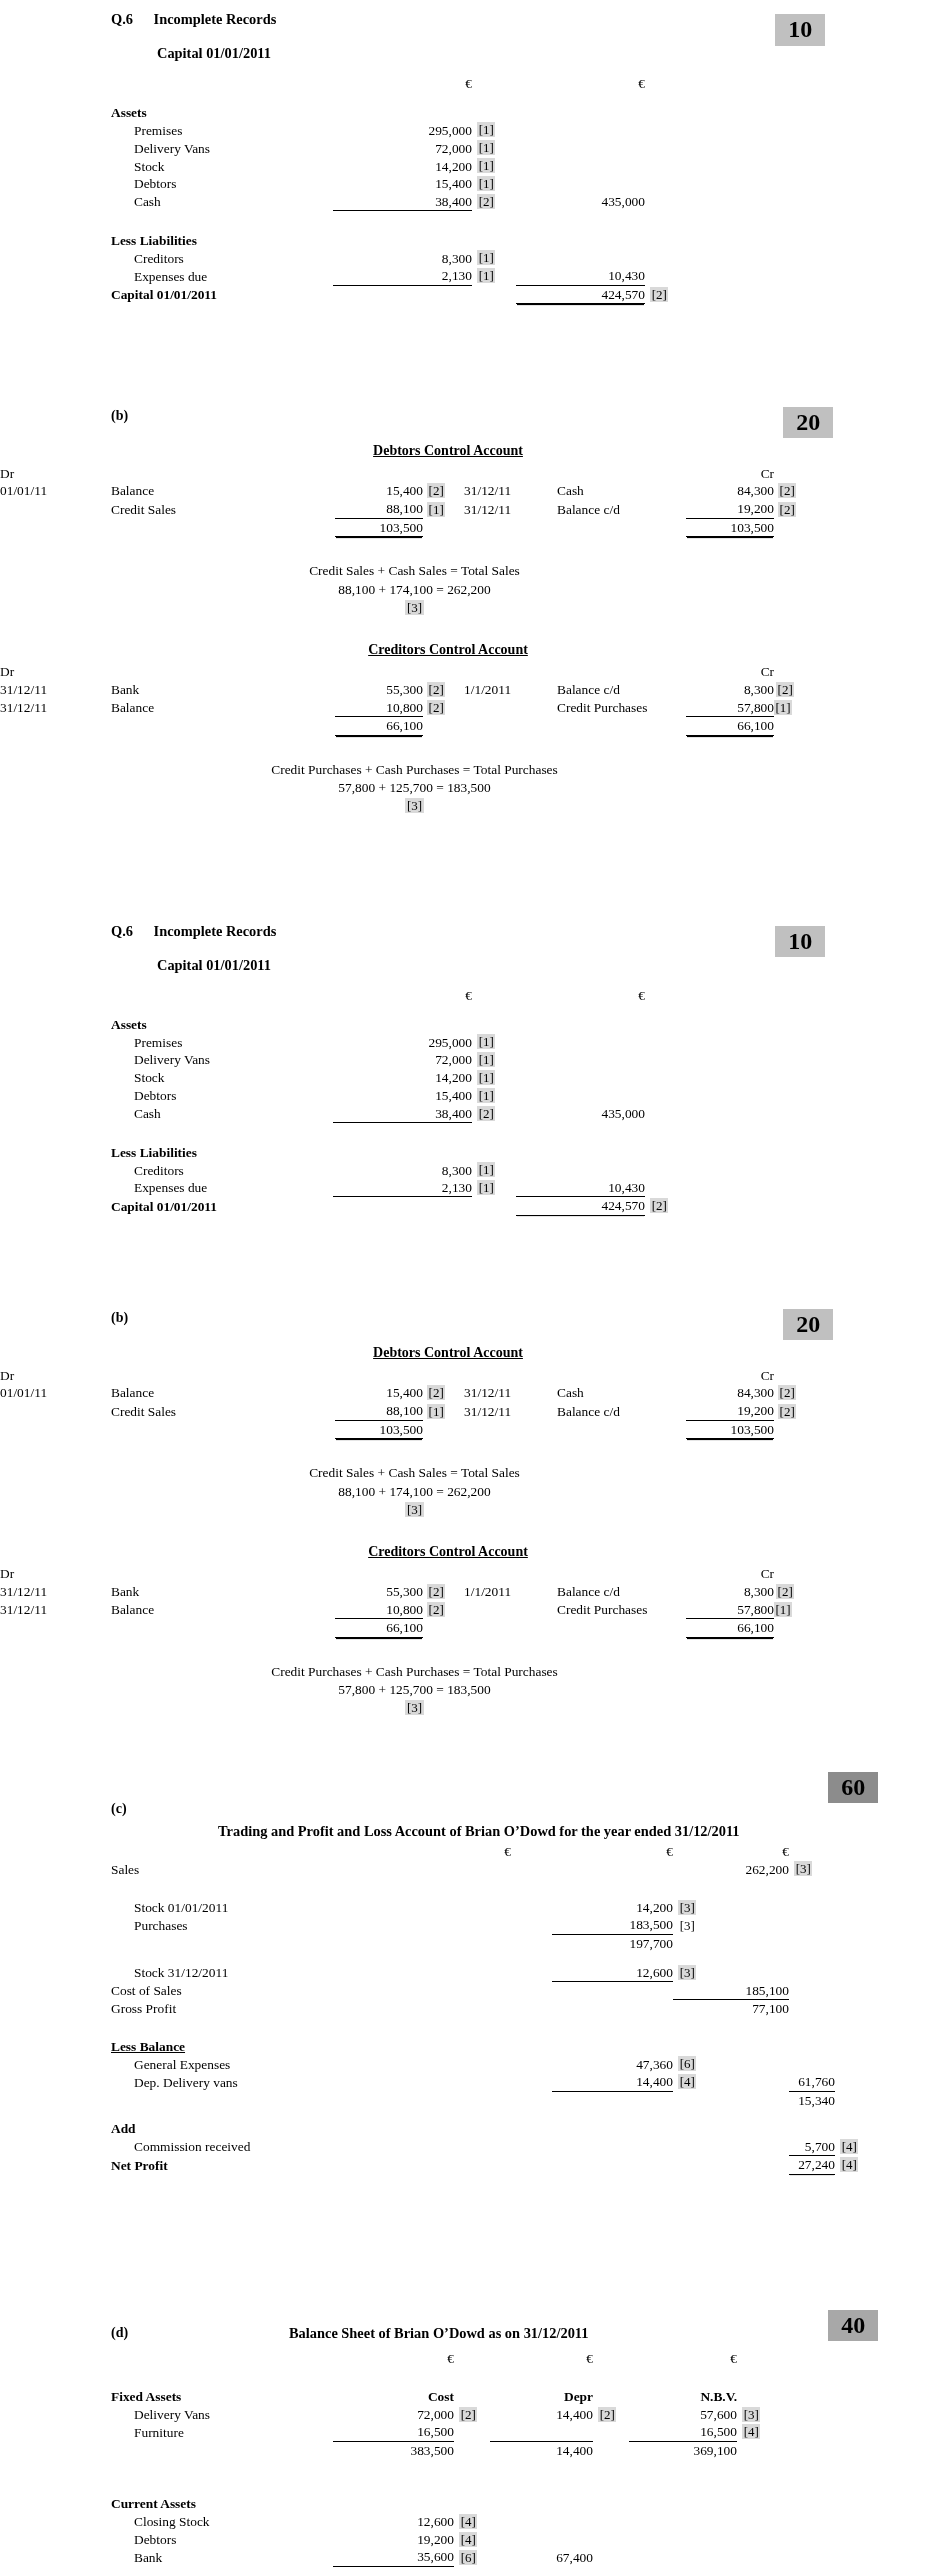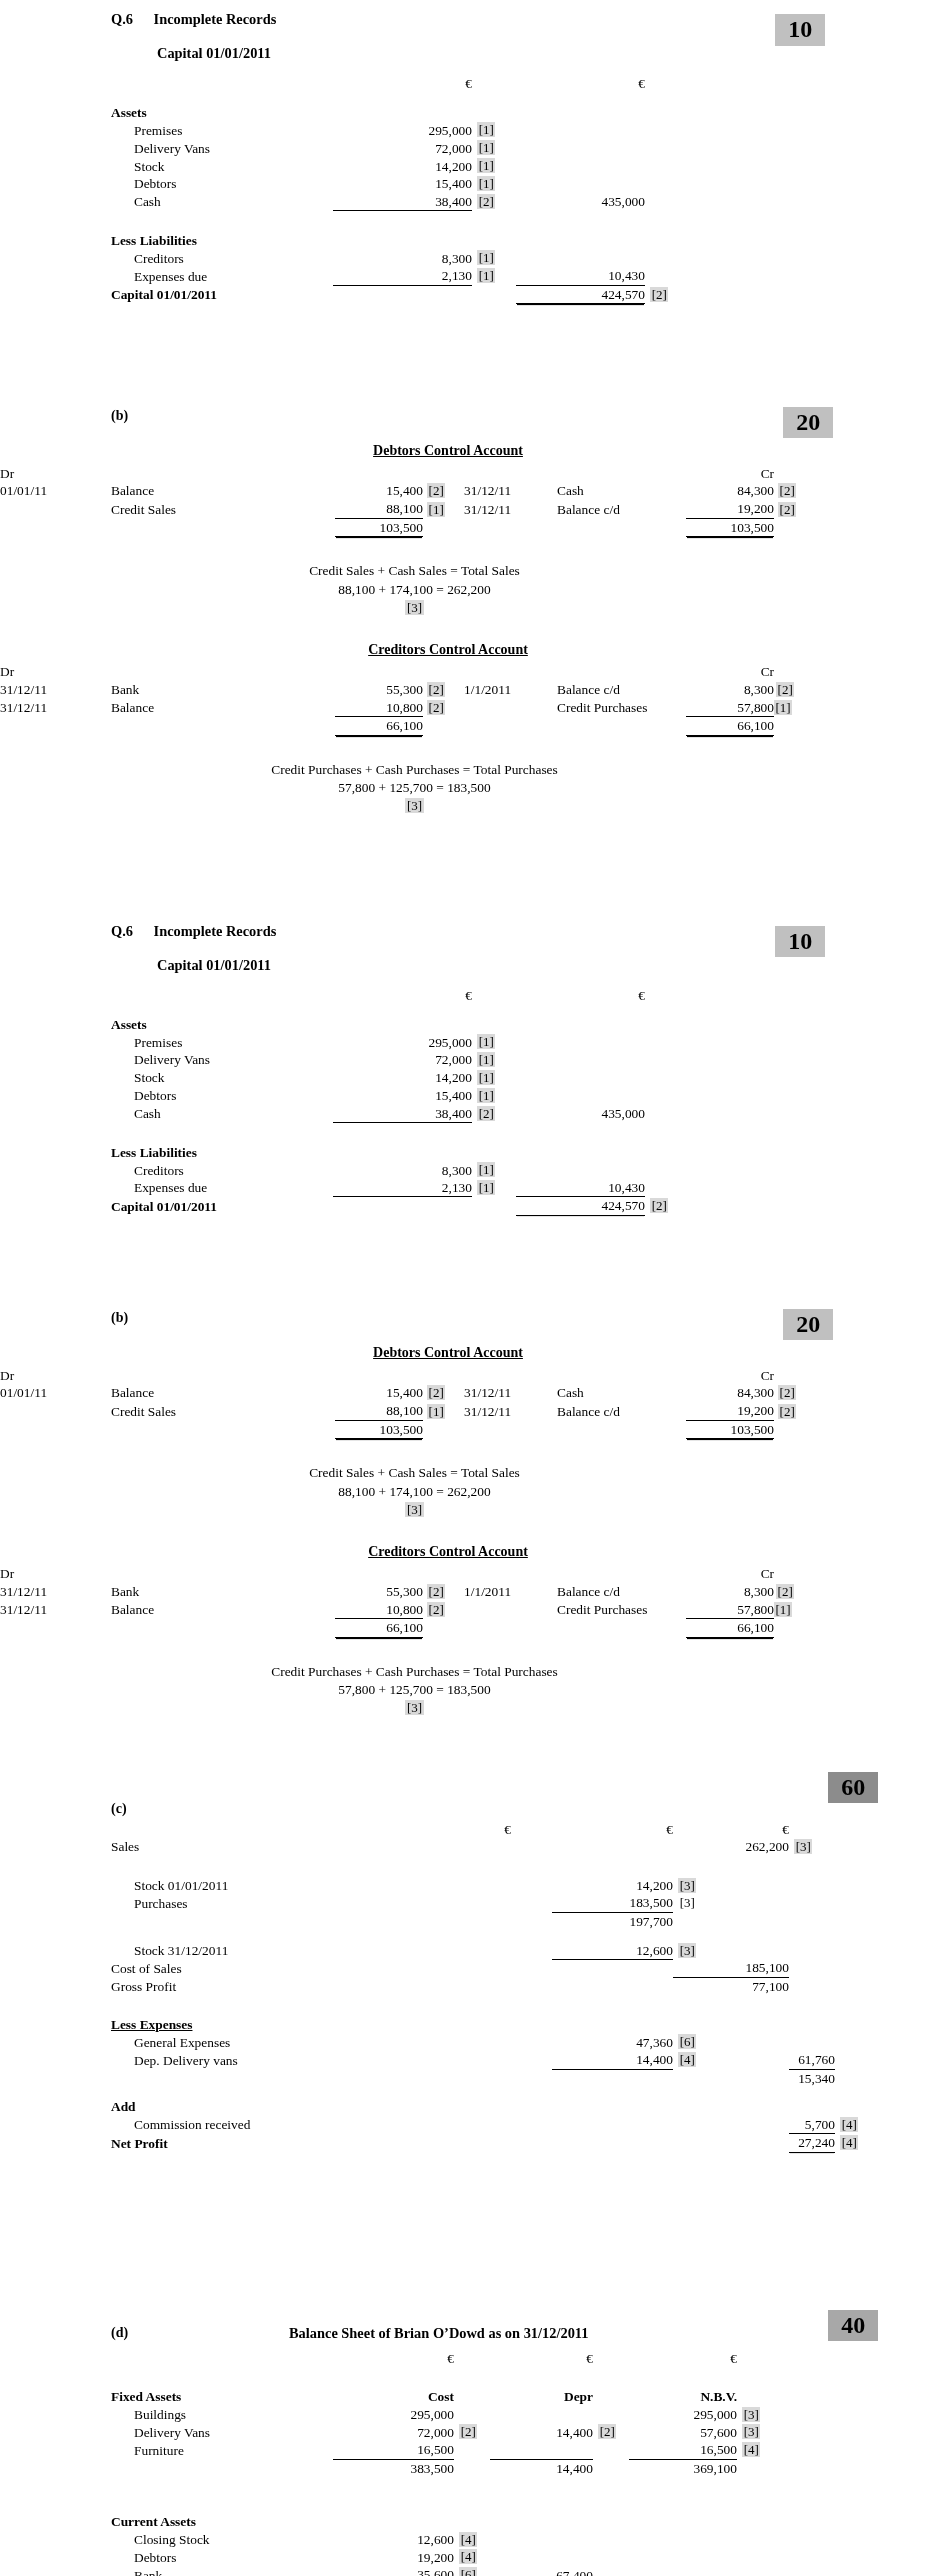--- a/index.html
+++ b/index.html
@@ -583,20 +583,21 @@
       <div><span class="mk">[3]</span></div>
     </div>
   </div>
 
   <div class="sec" id="sec-c" style="position:absolute; left:0; top:1772px; width:937px;">
 
     <div class="markbox" style="left:828px; top:0px; width:40px; background:#8c8c8c;">60</div>
 
     <div class="part-lbl" style="margin-left:111px; margin-top:28px;">(c)</div>
 
+    <div class="acct-title" style="margin-top:4.1px; margin-left:20.6px;">Trading and Profit and Loss Account of Brian O’Dowd for the year ended 31/12/2011</div>
 
     <table class="fin" style="margin-top:3.1px;">
       <colgroup>
         <col style="width:111px">
           <col style="width:222px">
           <col style="width:178px">
           <col style="width:41px">
         <col style="width:121px">
           <col style="width:116px">
           <col style="width:46px">
@@ -696,21 +697,21 @@
         <td></td>
             <td></td>
       </tr>
 
       <tr>
             <td colspan="8" class="spacer-md"></td>
           </tr>
 
       <tr>
         <td></td>
-        <td class="sec-head ul">Less Expenses</td>
+        <td class="sec-head ul">Less Balance</td>
         <td></td>
             <td></td>
             <td></td>
             <td></td>
             <td></td>
             <td></td>
       </tr>
       <tr>
         <td></td>
         <td class="indent1">General Expenses</td>
@@ -825,31 +826,20 @@
         <td></td>
         <td class="num bold">Depr</td>
         <td></td>
         <td class="num bold">N.B.V.</td>
         <td></td>
             <td></td>
       </tr>
 
       <tr>
         <td></td>
-        <td class="indent1">Buildings</td>
-        <td class="num">295,000</td>
-        <td class="mkcell"><span class="mk nohl" style="background: transparent;"></span></td>
-        <td class="num"></td>
-        <td class="mkcell"><span class="mk nohl" style="background: transparent;"></span></td>
-        <td class="num">295,000</td>
-        <td class="mkcell"><span class="mk">[3]</span></td>
-        <td></td>
-      </tr>
-      <tr>
-        <td></td>
         <td class="indent1">Delivery Vans</td>
         <td class="num">72,000</td>
         <td class="mkcell"><span class="mk">[2]</span></td>
         <td class="num">14,400</td>
         <td class="mkcell"><span class="mk">[2]</span></td>
         <td class="num">57,600</td>
         <td class="mkcell"><span class="mk">[3]</span></td>
         <td></td>
       </tr>
       <tr>

